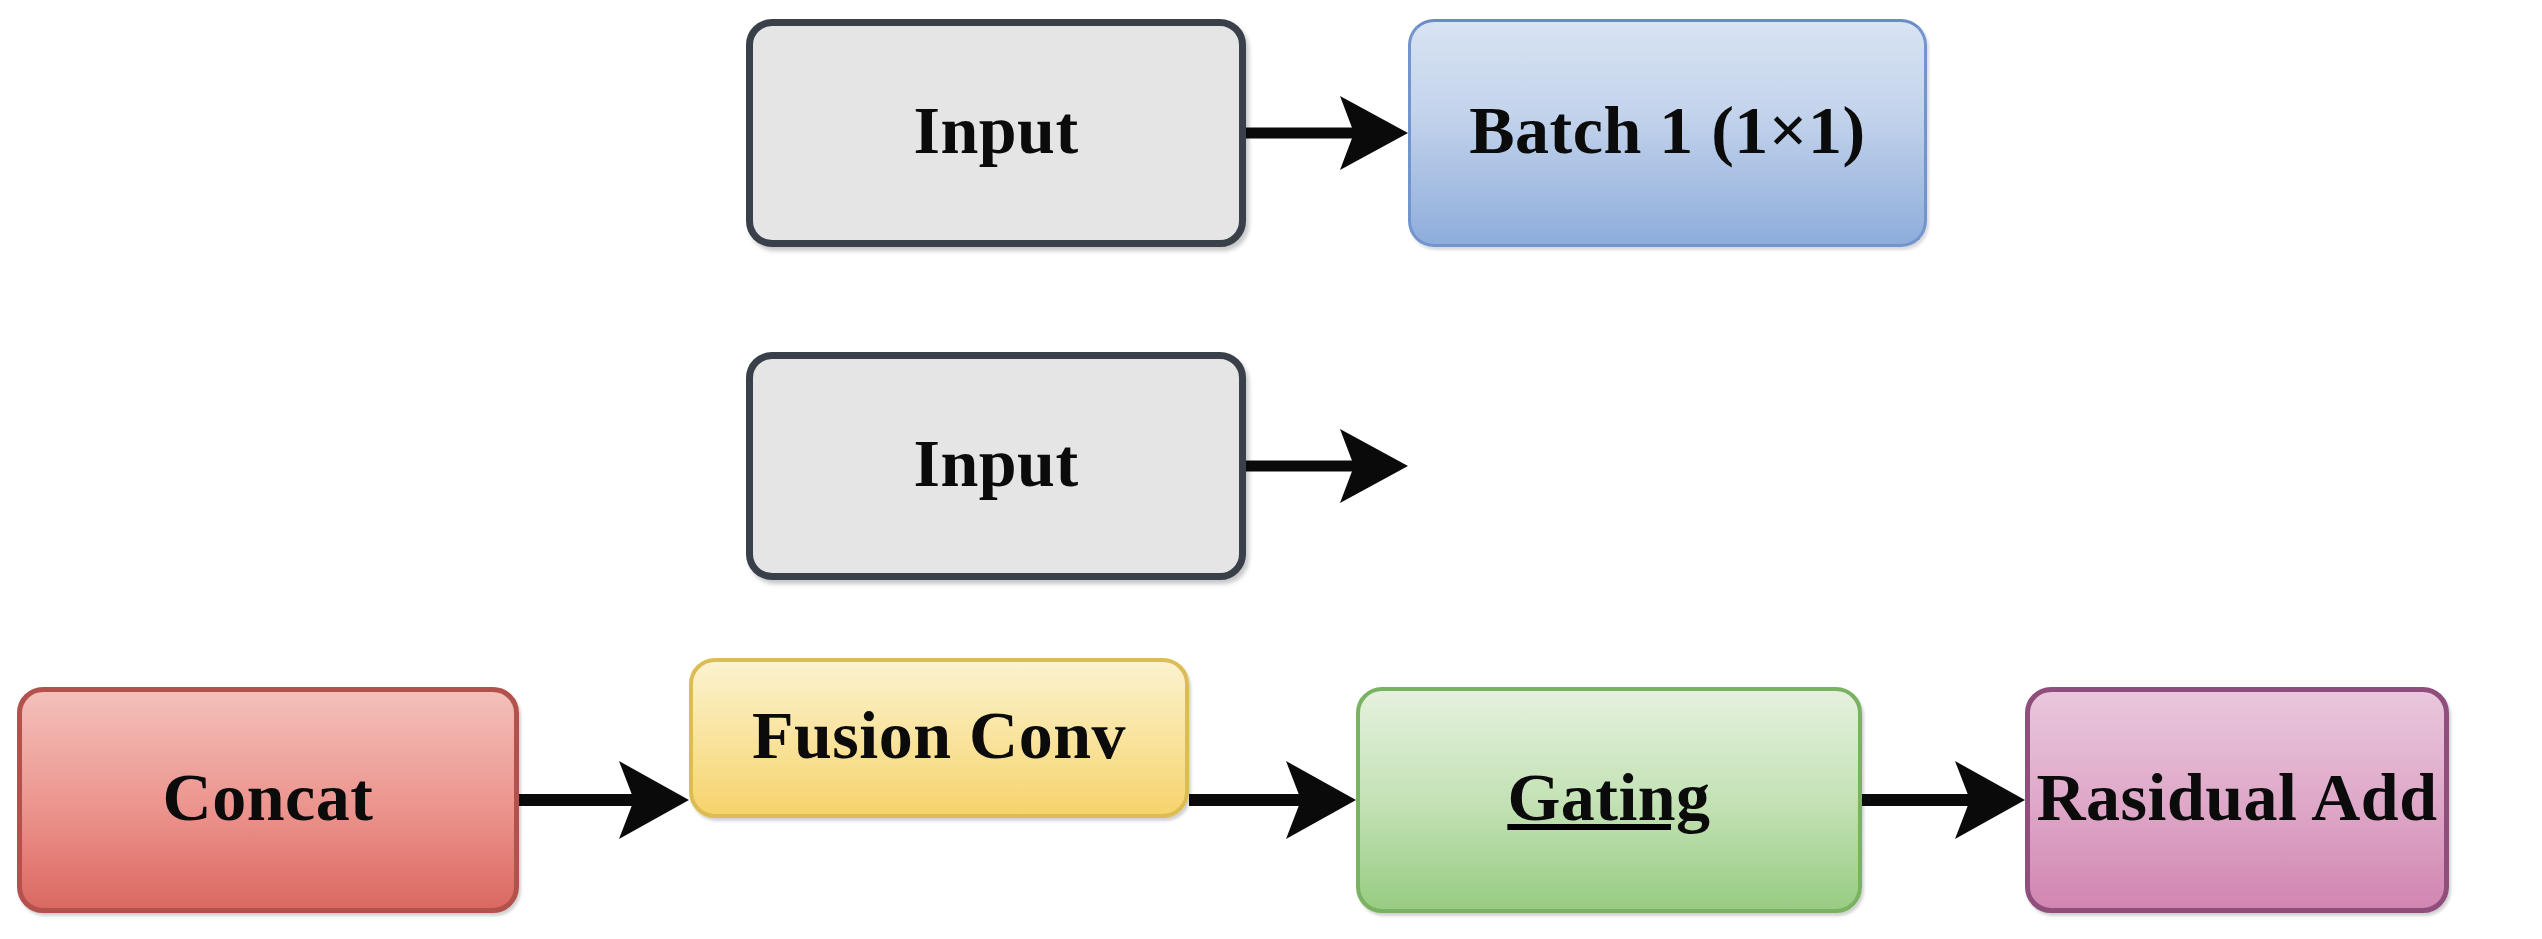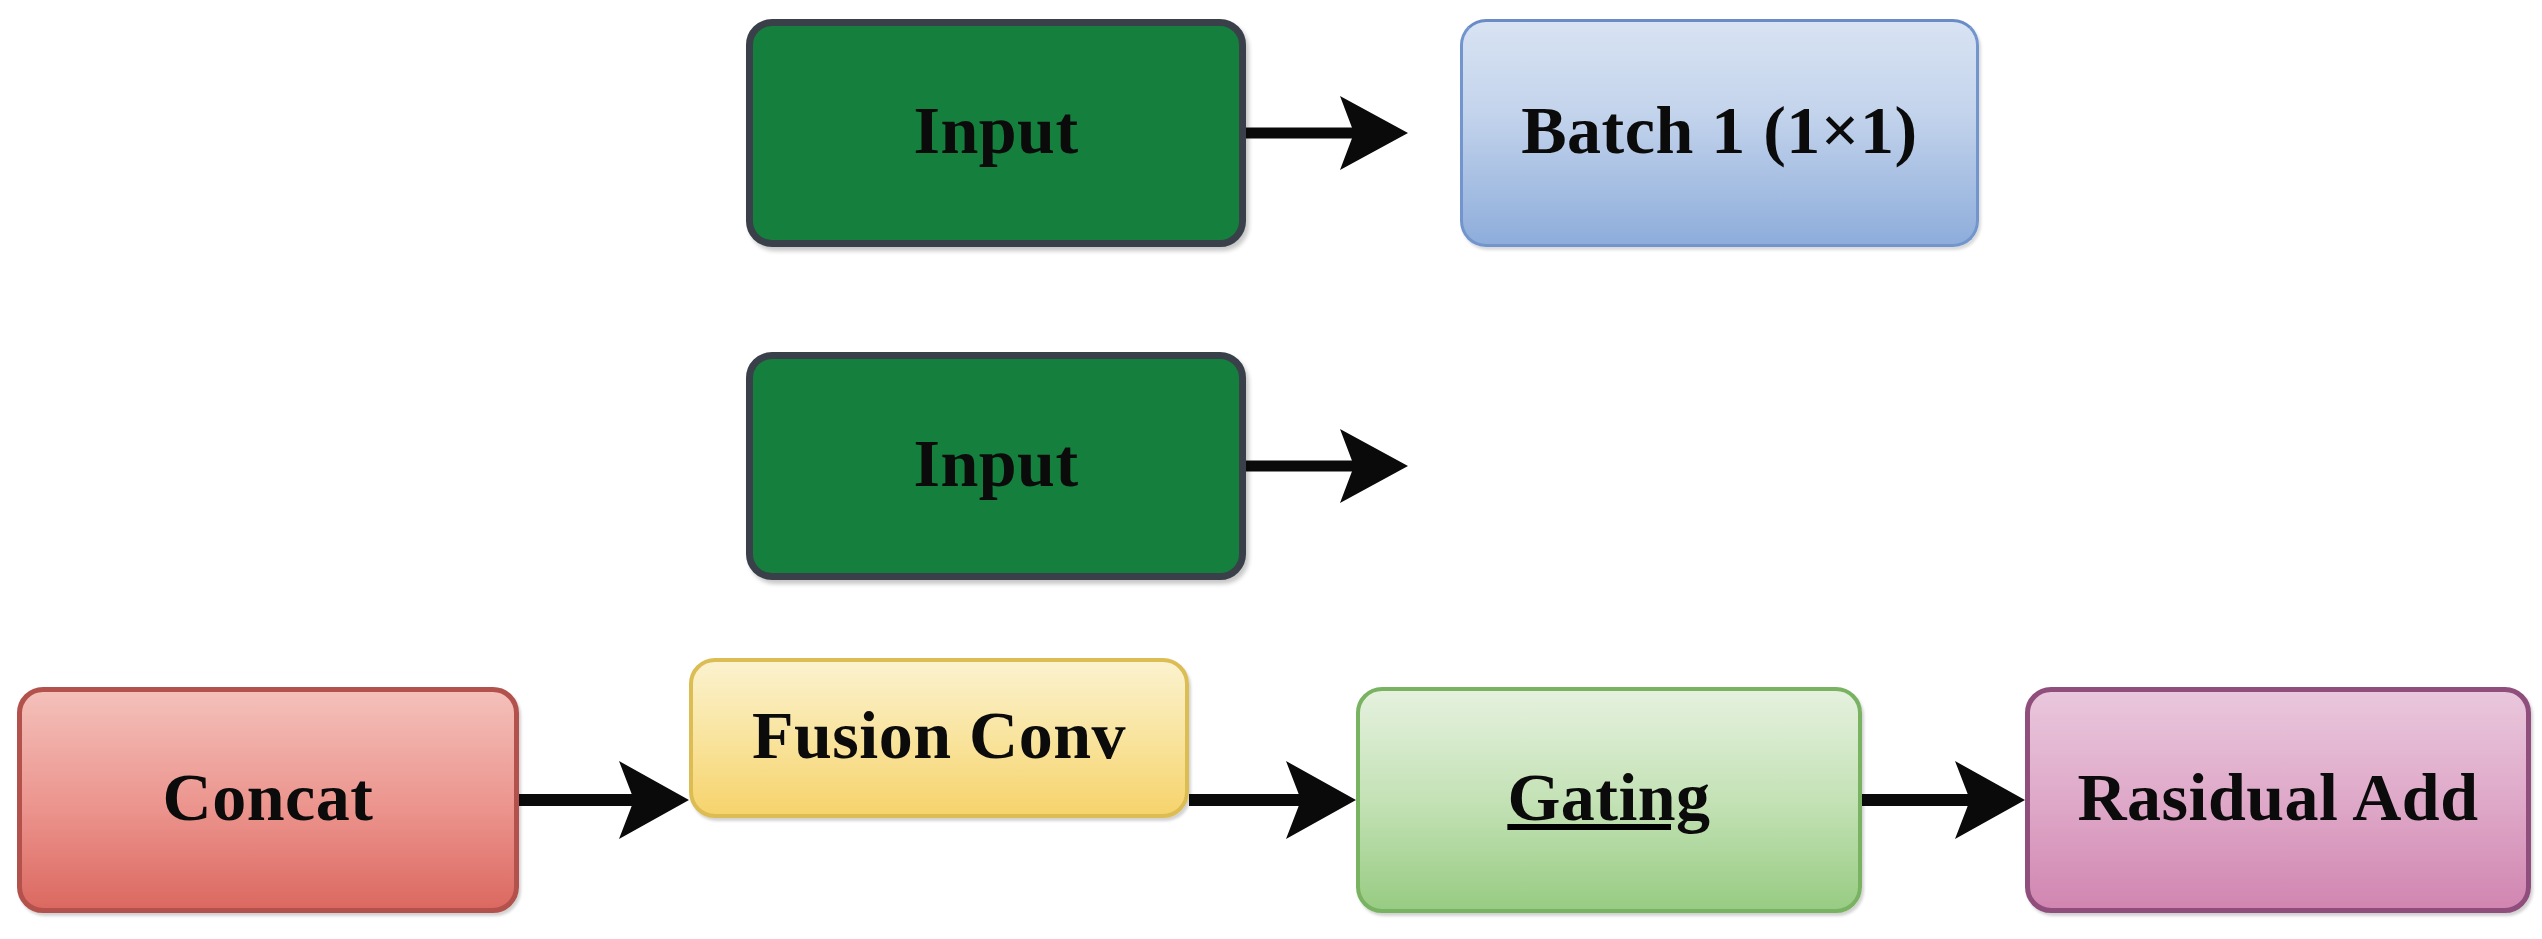--- a/index.html
+++ b/index.html
@@ -27,21 +27,21 @@
     font-weight: 700;
     font-size: 68px;
     line-height: 1;
     color: #0b0b0b;
     white-space: nowrap;
     letter-spacing: 0.5px;
     padding-bottom: 6px;
   }
   
   .node.input-style {
-    background: #15803d;
+    background: #e5e5e5;
     border: 7px solid #3a4049;
     box-shadow: 3px 4px 4px rgba(0,0,0,0.22);
   }
   .node.blue-style {
     background: linear-gradient(to bottom, #d8e3f3 0%, #c4d4ec 40%, #8eaddb 100%);
     border: 3px solid #7195cc;
     border-top-color: #6a8cc6;
     box-shadow: 2px 3px 3px rgba(0,0,0,0.15);
   }
   .node.red-style {
@@ -59,27 +59,27 @@
     border: 4px solid #79b362;
     box-shadow: 2px 3px 3px rgba(0,0,0,0.18);
   }
   .node.purple-style {
     background: linear-gradient(to bottom, #e9c7dc 0%, #dfa9c9 50%, #d186b1 100%);
     border: 5px solid #8f4e7b;
     box-shadow: 2px 3px 3px rgba(0,0,0,0.18);
   }
   
   .pos-input1   { left: 746px;  top: 19px;  width: 500px; height: 228px; }
-  .pos-batch1   { left: 1460px; top: 19px;  width: 519px; height: 228px; }
+  .pos-batch1   { left: 1408px; top: 19px;  width: 519px; height: 228px; }
   .pos-input2   { left: 746px;  top: 352px; width: 500px; height: 228px; }
   .pos-batch2   { left: 1408px; top: 352px; width: 519px; height: 228px; }
   .pos-concat   { left: 17px;   top: 687px; width: 502px; height: 226px; }
   .pos-fusion   { left: 689px;  top: 658px; width: 500px; height: 160px; }
   .pos-gating   { left: 1356px; top: 687px; width: 506px; height: 226px; text-decoration: underline; }
-  .pos-residual { left: 2025px; top: 687px; width: 506px; height: 226px; }
+  .pos-residual { left: 2025px; top: 687px; width: 424px; height: 226px; }
   
   .arrow { position: absolute; display: block; }
   .arrow polygon, .arrow rect { fill: #0a0a0a; }
   .pos-arrow1 { left: 1246px; top: 83px;  width: 162px; height: 100px; }
   .pos-arrow2 { left: 1246px; top: 416px; width: 162px; height: 100px; }
   .pos-arrow3 { left: 519px;  top: 750px; width: 170px; height: 100px; }
   .pos-arrow4 { left: 1189px; top: 750px; width: 167px; height: 100px; }
   .pos-arrow5 { left: 1862px; top: 750px; width: 163px; height: 100px; }
 </style>
 </head>

